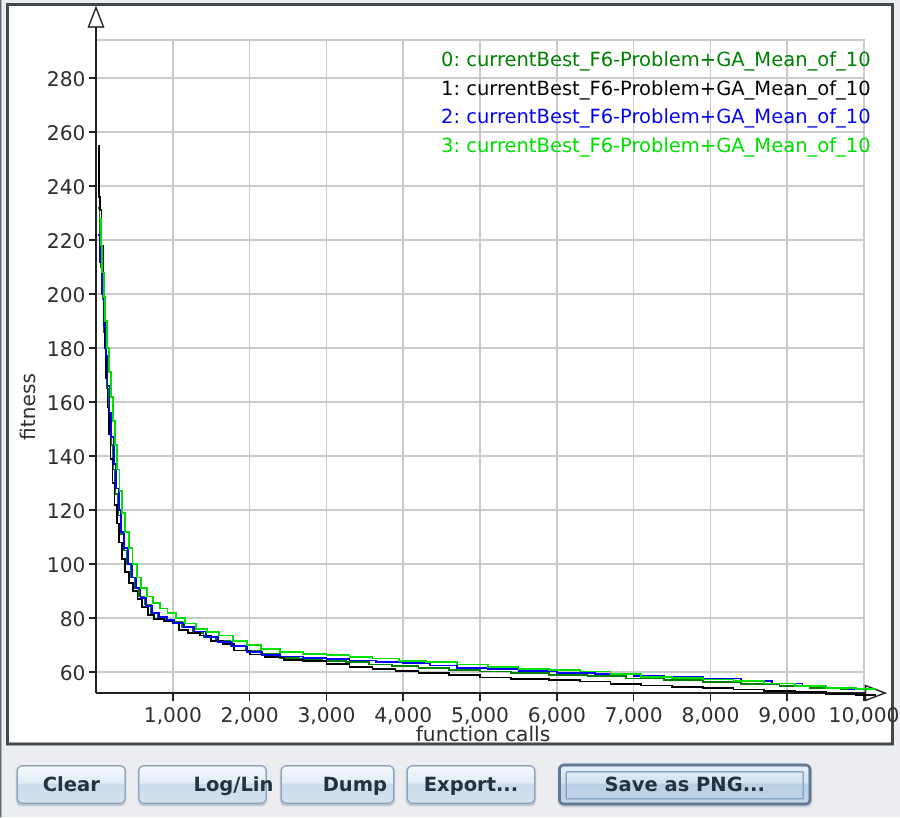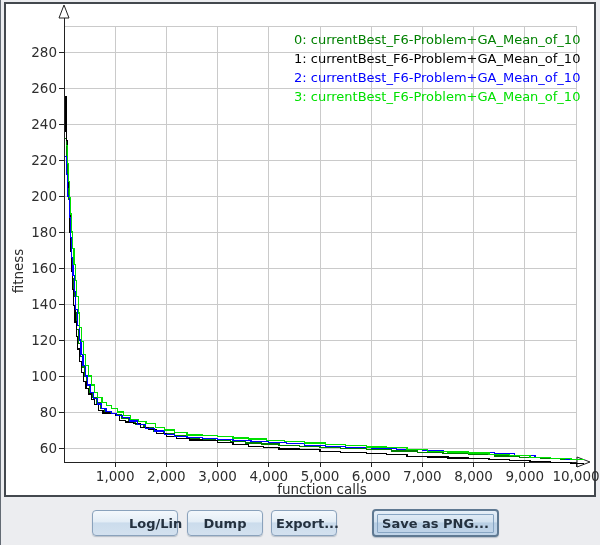--- a/index.html
+++ b/index.html
@@ -118,26 +118,29 @@
       <text x="293" y="63" font-size="13" fill="#000000">1: currentBest_F6-Problem+GA_Mean_of_10</text>
       <text x="293" y="82" font-size="13" fill="#0000ff">2: currentBest_F6-Problem+GA_Mean_of_10</text>
       <text x="293" y="101" font-size="13" fill="#00e000">3: currentBest_F6-Problem+GA_Mean_of_10</text>
       <path d="M64.3,138.4 L65.3,138.4 L65.3,156.4 L66.3,156.4 L66.3,178.0 L67.4,178.0 L67.4,199.6 L68.4,199.6 L68.4,221.2 L69.4,221.2 L69.4,241.0 L70.4,241.0 L70.4,259.0 L71.7,259.0 L71.7,278.8 L73.0,278.8 L73.0,296.8 L74.3,296.8 L74.3,313.0 L75.8,313.0 L75.8,329.2 L77.6,329.2 L77.6,343.6 L79.4,343.6 L79.4,356.2 L81.4,356.2 L81.4,367.0 L83.5,367.0 L83.5,376.0 L86.0,376.0 L86.0,385.0 L88.6,385.0 L88.6,392.2 L91.7,392.2 L91.7,397.6 L95.3,397.6 L95.3,403.0 L99.4,403.0 L99.4,408.4 L104.0,408.4 L104.0,412.0 L109.1,412.0 L109.1,413.4 L114.2,413.4 L114.2,414.5 L120.3,414.5 L120.3,418.3 L127.5,418.3 L127.5,421.9 L134.7,421.9 L134.7,424.6 L142.9,424.6 L142.9,427.3 L152.6,427.3 L152.6,430.9 L162.8,430.9 L162.8,433.6 L173.1,433.6 L173.1,435.8 L185.9,435.8 L185.9,438.6 L198.7,438.6 L198.7,439.4 L214.0,439.4 L214.0,440.4 L229.4,440.4 L229.4,441.5 L244.8,441.5 L244.8,443.0 L260.1,443.0 L260.1,444.0 L278.0,444.0 L278.0,445.3 L298.5,445.3 L298.5,446.6 L319.0,446.6 L319.0,447.6 L339.5,447.6 L339.5,448.7 L365.1,448.7 L365.1,449.8 L390.7,449.8 L390.7,450.9 L416.3,450.9 L416.3,452.3 L441.9,452.3 L441.9,453.4 L467.5,453.4 L467.5,454.8 L493.1,454.8 L493.1,455.9 L518.7,455.9 L518.7,457.4 L539.2,457.4 L539.2,458.4 L559.6,458.4 L559.6,459.2 L575.0,459.2 L575.0,459.9" fill="none" stroke="#008000" stroke-width="1.2" shape-rendering="crispEdges"></path>
       <path d="M64.0,97.0 L65.0,97.0 L65.0,131.2 L65.8,131.2 L65.8,140.2 L66.6,140.2 L66.6,163.6 L67.4,163.6 L67.4,187.0 L68.1,187.0 L68.1,210.4 L68.9,210.4 L68.9,232.0 L69.7,232.0 L69.7,251.8 L70.7,251.8 L70.7,271.6 L71.7,271.6 L71.7,289.6 L72.7,289.6 L72.7,305.8 L74.0,305.8 L74.0,322.0 L75.3,322.0 L75.3,336.4 L76.8,336.4 L76.8,349.0 L78.4,349.0 L78.4,361.6 L80.4,361.6 L80.4,372.4 L82.5,372.4 L82.5,381.4 L85.0,381.4 L85.0,388.6 L87.6,388.6 L87.6,394.0 L90.6,394.0 L90.6,399.4 L93.7,399.4 L93.7,404.8 L97.8,404.8 L97.8,410.2 L101.9,410.2 L101.9,412.9 L108.1,412.9 L108.1,413.8 L114.2,413.8 L114.2,415.6 L118.3,415.6 L118.3,420.1 L124.4,420.1 L124.4,421.9 L132.1,421.9 L132.1,423.7 L139.8,423.7 L139.8,427.3 L147.5,427.3 L147.5,429.1 L155.2,429.1 L155.2,433.6 L165.4,433.6 L165.4,436.3 L175.6,436.3 L175.6,438.1 L188.4,438.1 L188.4,439.9 L201.2,439.9 L201.2,440.8 L216.6,440.8 L216.6,442.6 L232.0,442.6 L232.0,444.4 L247.3,444.4 L247.3,446.2 L262.7,446.2 L262.7,447.1 L278.0,447.1 L278.0,448.9 L298.5,448.9 L298.5,449.8 L319.0,449.8 L319.0,451.6 L339.5,451.6 L339.5,452.5 L365.1,452.5 L365.1,453.4 L385.6,453.4 L385.6,454.3 L406.0,454.3 L406.0,456.1 L426.5,456.1 L426.5,457.0 L447.0,457.0 L447.0,457.9 L467.5,457.9 L467.5,458.8 L488.0,458.8 L488.0,459.7 L508.4,459.7 L508.4,460.6 L528.9,460.6 L528.9,461.5 L549.4,461.5 L549.4,462.4 L569.9,462.4 L569.9,463.3 L582.7,463.3 L582.7,463.8" fill="none" stroke="#000000" stroke-width="1.2" shape-rendering="crispEdges"></path>
       <path d="M64.3,156.4 L65.6,156.4 L65.6,174.4 L66.8,174.4 L66.8,196.0 L68.1,196.0 L68.1,217.6 L69.4,217.6 L69.4,237.4 L70.7,237.4 L70.7,257.2 L72.0,257.2 L72.0,275.2 L73.2,275.2 L73.2,291.4 L74.8,291.4 L74.8,309.4 L76.3,309.4 L76.3,325.6 L78.1,325.6 L78.1,340.0 L79.9,340.0 L79.9,354.4 L81.9,354.4 L81.9,365.2 L84.2,365.2 L84.2,376.0 L86.8,376.0 L86.8,385.0 L89.6,385.0 L89.6,392.2 L92.7,392.2 L92.7,398.5 L96.3,398.5 L96.3,403.9 L100.4,403.9 L100.4,408.4 L105.0,408.4 L105.0,411.1 L110.1,411.1 L110.1,413.3 L115.2,413.3 L115.2,415.2 L121.4,415.2 L121.4,417.8 L128.5,417.8 L128.5,421.0 L136.2,421.0 L136.2,424.6 L144.4,424.6 L144.4,428.2 L153.6,428.2 L153.6,430.9 L163.4,430.9 L163.4,434.5 L173.6,434.5 L173.6,436.7 L185.9,436.7 L185.9,437.6 L201.2,437.6 L201.2,438.6 L216.6,438.6 L216.6,439.4 L232.0,439.4 L232.0,440.3 L249.9,440.3 L249.9,441.2 L267.8,441.2 L267.8,442.2 L285.7,442.2 L285.7,443.7 L303.6,443.7 L303.6,445.1 L324.1,445.1 L324.1,446.2 L344.6,446.2 L344.6,447.3 L370.2,447.3 L370.2,448.4 L395.8,448.4 L395.8,449.4 L421.4,449.4 L421.4,450.5 L441.9,450.5 L441.9,451.2 L467.5,451.2 L467.5,452.3 L493.1,452.3 L493.1,453.8 L513.6,453.8 L513.6,455.6 L534.0,455.6 L534.0,457.4 L549.4,457.4 L549.4,458.4 L564.8,458.4 L564.8,459.2 L582.7,459.2 L582.7,459.7" fill="none" stroke="#0000ff" stroke-width="1.2" shape-rendering="crispEdges"></path>
       <path d="M65.0,145.6 L66.1,145.6 L66.1,163.6 L67.1,163.6 L67.1,181.6 L68.1,181.6 L68.1,197.8 L69.1,197.8 L69.1,214.0 L70.4,214.0 L70.4,232.0 L71.7,232.0 L71.7,248.2 L73.0,248.2 L73.0,264.4 L74.3,264.4 L74.3,280.6 L75.5,280.6 L75.5,296.8 L77.1,296.8 L77.1,313.0 L78.6,313.0 L78.6,327.4 L80.4,327.4 L80.4,341.8 L82.5,341.8 L82.5,354.4 L84.8,354.4 L84.8,365.2 L87.3,365.2 L87.3,376.0 L90.1,376.0 L90.1,385.0 L93.2,385.0 L93.2,392.2 L96.8,392.2 L96.8,397.6 L100.9,397.6 L100.9,402.1 L105.5,402.1 L105.5,405.7 L110.6,405.7 L110.6,408.4 L116.2,408.4 L116.2,412.0 L122.4,412.0 L122.4,415.6 L129.6,415.6 L129.6,419.2 L137.2,419.2 L137.2,421.4 L144.9,421.4 L144.9,423.7 L154.1,423.7 L154.1,427.3 L163.4,427.3 L163.4,430.0 L173.1,430.0 L173.1,432.7 L185.9,432.7 L185.9,434.9 L201.2,434.9 L201.2,435.8 L216.6,435.8 L216.6,436.8 L232.0,436.8 L232.0,437.9 L247.3,437.9 L247.3,439.0 L265.2,439.0 L265.2,440.4 L283.2,440.4 L283.2,441.5 L303.6,441.5 L303.6,443.0 L324.1,443.0 L324.1,444.8 L344.6,444.8 L344.6,445.8 L365.1,445.8 L365.1,446.9 L385.6,446.9 L385.6,447.6 L406.0,447.6 L406.0,449.3 L426.5,449.3 L426.5,451.1 L447.0,451.1 L447.0,452.0 L467.5,452.0 L467.5,453.0 L488.0,453.0 L488.0,454.1 L508.4,454.1 L508.4,455.6 L528.9,455.6 L528.9,457.4 L549.4,457.4 L549.4,458.4 L569.9,458.4 L569.9,459.2 L582.7,459.2 L582.7,459.5" fill="none" stroke="#00e000" stroke-width="1.2" shape-rendering="crispEdges"></path>
     </svg>
 
   <div class="btnbar">
+    <button class="btn" style="left:10px;width:73px;">
+        <span class="inner">Clear</span>
+      </button>
     <button class="btn" style="left:91px;width:86px;padding-left:32px;">
         <span class="inner">Log/Lin</span>
       </button>
-    <button class="btn" style="left:186px;width:76px;">
+    <button class="btn" style="left:186px;width:76px;text-align:right;">
         <span class="inner">Dump</span>
       </button>
-    <button class="btn" style="left:270px;width:66px;">
+    <button class="btn" style="left:270px;width:86px;">
         <span class="inner">Export...</span>
       </button>
-    <button class="btn focused" style="left:371px;width:127px;">
+    <button class="btn focused" style="left:371px;width:169px;">
         <span class="inner">Save as PNG...</span>
       </button>
   </div>
 </div>
 
 </body></html>

